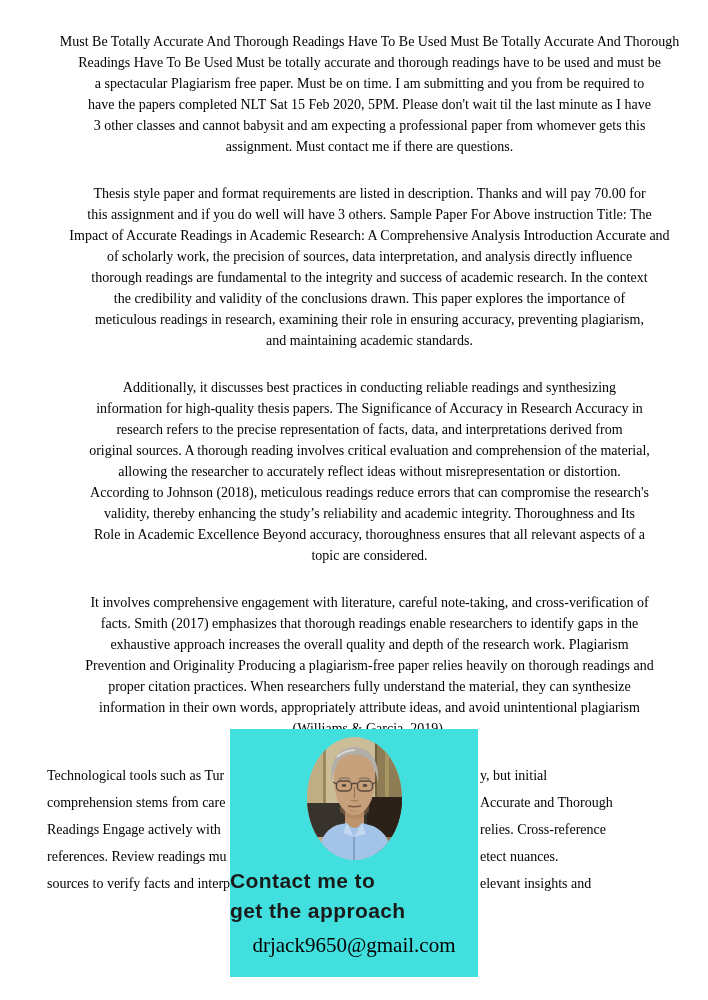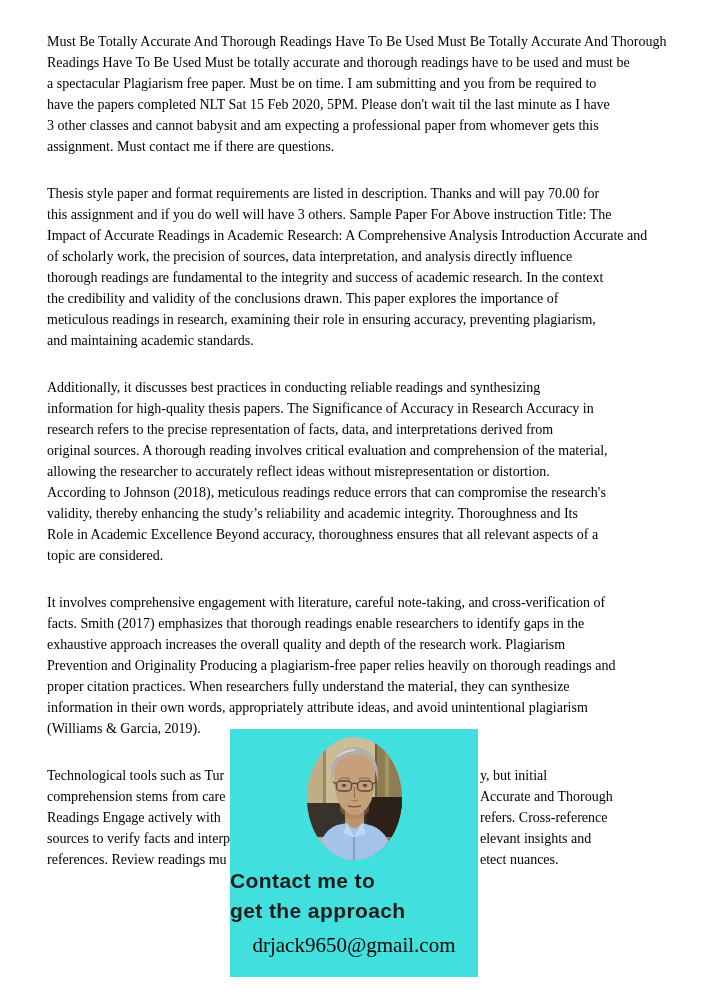--- a/index.html
+++ b/index.html
@@ -5,22 +5,22 @@
   html,body { margin:0; padding:0; background:#ffffff; }
   .page {
     position:relative; width:708px; height:1000px; background:#ffffff;
     overflow:hidden; font-family:"Liberation Serif", serif;
   }
   .doc {
     position:absolute; left:47px; top:31px; width:645px;
     font-size:14px; line-height:21px; color:#000000;
   }
   .para { margin:0 0 26px 0; }
-  .line { white-space:nowrap; }
-  .hline { position:relative; white-space:nowrap; }
+  .line { white-space:nowrap;text-align:center; }
+  .hline { position:relative; white-space:nowrap;margin-top:6px; }
   .hline .frag-right { position:absolute; left:433px; top:0; }
   .overlay {
     position:absolute; left:230px; top:729px; width:248px; height:248px;
     background:#41E0DE; z-index:10;
   }
   .overlay .photo { display:block; margin:8px auto 0 auto; }
   .overlay .title {
     position:absolute; top:137px; left:0; width:100%; text-align:left;
     font-family:"Liberation Sans", sans-serif; font-weight:700;
     font-size:21px; line-height:30px; color:#1a1a1a; letter-spacing:0.4px;
@@ -84,29 +84,29 @@
       <div class="hline">
         <span class="frag-left">Technological tools such as Tur</span>
         <span class="frag-right">y, but initial</span>
       </div>
       <div class="hline">
         <span class="frag-left">comprehension stems from care</span>
         <span class="frag-right">Accurate and Thorough</span>
       </div>
       <div class="hline">
         <span class="frag-left">Readings Engage actively with</span>
-        <span class="frag-right">refers. Cross-reference</span>
+        <span class="frag-right">relies. Cross-reference</span>
+      </div>
+      <div class="hline">
+        <span class="frag-left">references. Review readings mu</span>
+        <span class="frag-right">etect nuances.</span>
       </div>
       <div class="hline">
         <span class="frag-left">sources to verify facts and interp</span>
         <span class="frag-right">elevant insights and</span>
-      </div>
-      <div class="hline">
-        <span class="frag-left">references. Review readings mu</span>
-        <span class="frag-right">etect nuances.</span>
       </div>
     </div>
 
   </div>
 
   <div class="overlay">
 
     <svg class="photo" width="95" height="123" viewBox="0 0 95 123" aria-hidden="true">
       <defs>
         <clipPath id="ovalClip">

